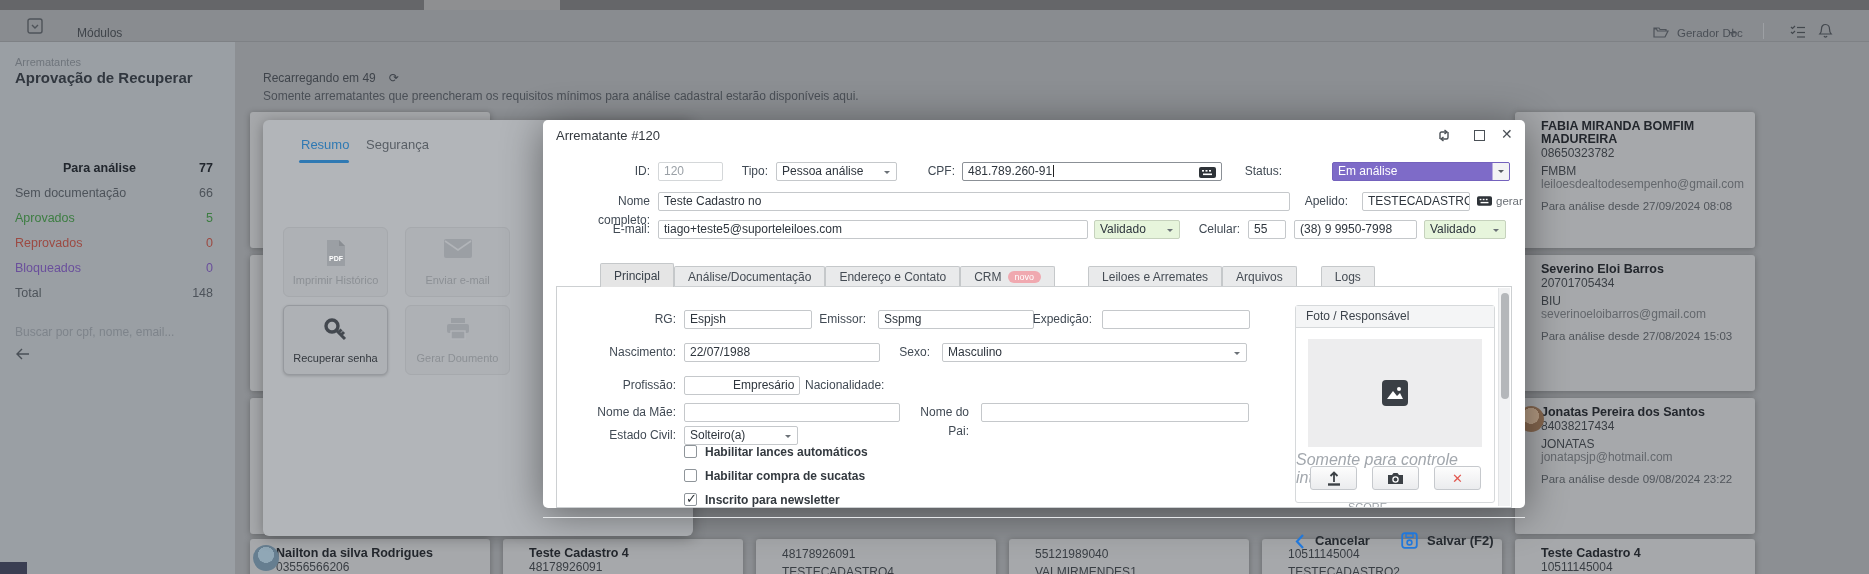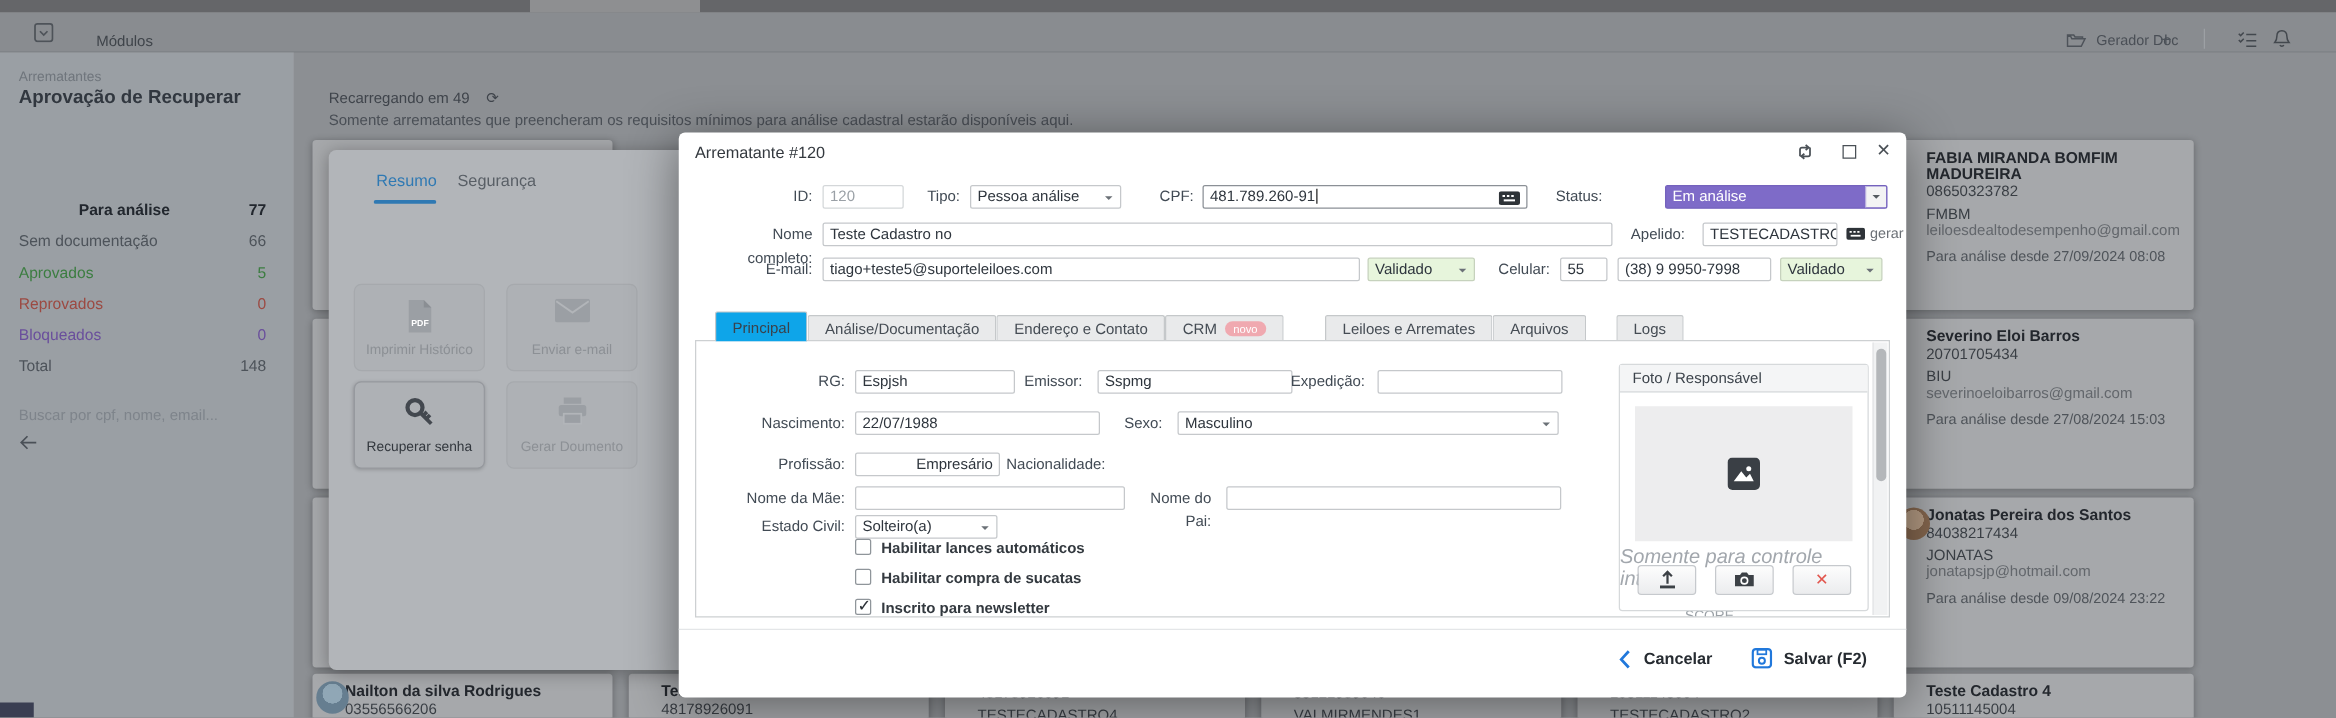--- a/index.html
+++ b/index.html
@@ -49,21 +49,21 @@
   .p-tab.on { color:#2f79b3; }
   .p-tab.off { color:#595f66; }
   .p-underline { position:absolute; left:36px; top:40px; width:50px; height:3px; background:#2f79b3; border-radius:2px; }
   .panel-btn { position:absolute; width:105px; height:70px; background:#aeb1b5; border:1px solid #a6a9ad; border-radius:6px; }
   .panel-btn .ic { position:absolute; left:0; right:0; top:11px; text-align:center; }
   .panel-btn .lb { position:absolute; left:0; right:0; bottom:10px; text-align:center; font-size:11px; color:#8c9095; }
   .panel-btn.enabled { border-color:#96999e; box-shadow:0 1px 3px rgba(0,0,0,.18); }
   .panel-btn.enabled .lb { color:#33383e; }
 
   
-  #modal { left:543px; top:106px; width:982px; height:452px; background:#ffffff; border-radius:5px;
+  #modal { left:543px; top:120px; width:982px; height:388px; background:#ffffff; border-radius:5px;
            box-shadow:0 6px 40px rgba(0,0,0,.45); }
   #modal .title { position:absolute; left:13px; top:8px; font-size:13px; color:#33383e; }
   .winico { position:absolute; color:#4a5056; cursor:pointer; }
 
   .lbl { position:absolute; font-size:12px; color:#414a54; text-align:right; line-height:19px; }
   .inp { position:absolute; height:19px; border:1px solid #c5c8cb; border-radius:2px; background:#fff;
          font-size:12px; color:#2e353d; line-height:17px; padding:0 5px; white-space:nowrap; overflow:hidden; }
   .inp.dis { color:#9aa0a6; border-color:#d4d7d9; }
   .sel { position:absolute; height:19px; border:1px solid #c5c8cb; border-radius:2px; background:#fff;
          font-size:12px; color:#2e353d; line-height:17px; padding:0 18px 0 5px; white-space:nowrap; overflow:hidden; }
@@ -72,21 +72,21 @@
   .sel.purple { background:#7e6bc8; border-color:#7462bd; color:#fff; padding-right:22px;margin-left:44px; }
   .sel.purple::after { display:none; }
   .sel-btn { position:absolute; right:0; top:0; width:17px; height:17px; background:#f3f3f4; border-left:1px solid #b9aede; }
   .sel-btn::after { content:""; position:absolute; right:5px; top:7px; border:3.5px solid transparent; border-top-color:#555a60; }
   .caret { display:inline-block; width:1px; height:12px; background:#222; vertical-align:-2px; margin-left:1px; }
 
   
   #modal-tabs { position:absolute; left:29px; top:143px; display:flex; align-items:flex-end; height:24px; }
   .mtab { height:21px; background:#e9eaeb; border:1px solid #c5c8ca; border-bottom:none; border-radius:2px 2px 0 0;
           font-size:12px; color:#454c54; line-height:20px; padding:0 13px; display:flex; align-items:center; gap:6px; cursor:pointer; }
-  .mtab.active { height:24px; background:#0ea5e9; color:#3a424b; z-index:2; position:relative; }
+  .mtab.active { height:24px; background:#e5e5e5; color:#3a424b; z-index:2; position:relative;margin-left:28px; }
   .badge { background:#f0a9b0; color:#fff; font-size:9px; line-height:12px; border-radius:7px; padding:0 7px; }
 
   #tabbox { position:absolute; left:13px; top:166px; width:956px; height:222px; border:1px solid #cdd0d2; background:#fff; overflow:hidden; }
   #scrollbar { position:absolute; right:1px; top:1px; bottom:1px; width:12px; background:#f1f2f3; border-left:1px solid #e2e4e6; }
   #scrollbar .thumb { position:absolute; left:2px; top:5px; width:8px; height:106px; background:#b4b7ba; border-radius:4px; }
   #score-partial { position:absolute; left:791px; top:214px; font-size:11px; color:#9aa0a6; }
 
   .chk { position:absolute; width:13px; height:13px; border:1px solid #8f959a; border-radius:2px; background:#fff; }
   .chk .mk { position:absolute; left:1px; top:-3px; font-size:13px; color:#2d3238; }
   .chk-label { position:absolute; left:21px; top:0; font-size:12px; font-weight:bold; color:#33393f; line-height:14px; white-space:nowrap; }

